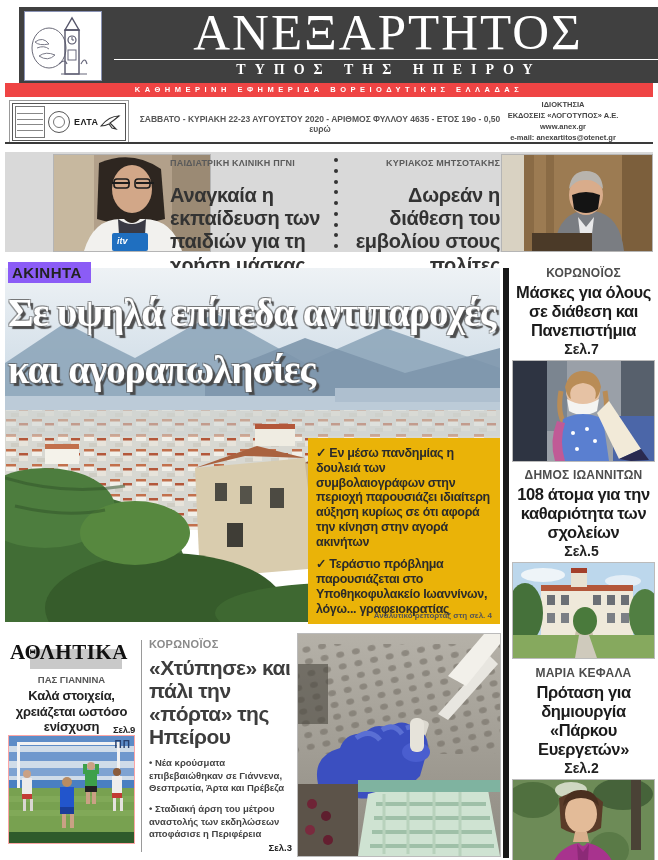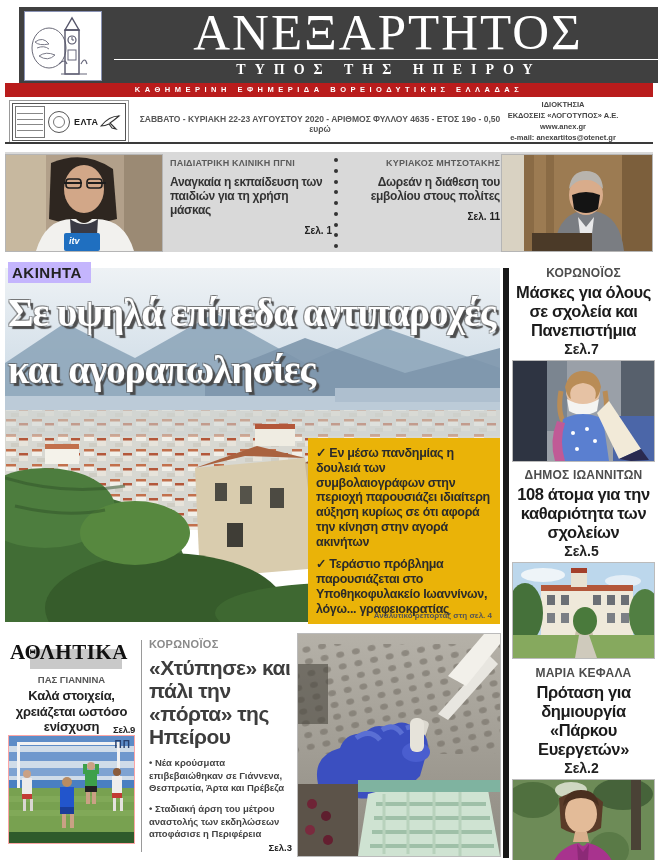--- a/index.html
+++ b/index.html
@@ -6,53 +6,53 @@
   .page{position:relative;width:658px;height:860px;background:#ffffff;overflow:hidden;
         font-family:"Liberation Sans",sans-serif;margin:0 auto;}
   
   .masthead{position:absolute;left:19px;top:7px;width:648px;height:76px;background:#404040;}
   .logo-box{position:absolute;left:5px;top:4px;width:76px;height:68px;background:#fff;border:1px solid #8a93b5;}
   .mast-title{position:absolute;left:95px;top:-4px;width:548px;text-align:center;color:#fff;
               font-family:"Liberation Serif",serif;font-size:51px;font-weight:400;letter-spacing:2px;white-space:nowrap;}
   .mast-rule{position:absolute;left:95px;top:52px;width:550px;height:1px;background:#fff;}
   .mast-sub{position:absolute;left:95px;top:55px;width:550px;text-align:center;color:#fff;
             font-family:"Liberation Serif",serif;font-size:14px;font-weight:700;letter-spacing:9px;white-space:nowrap;}
-  .gray-band{position:absolute;left:5px;top:83px;width:648px;height:14px;background:#b91c1c;
+  .gray-band{position:absolute;left:5px;top:83px;width:648px;height:14px;background:#ef4444;
              color:#fff;font-size:7.5px;font-weight:700;letter-spacing:4.5px;text-align:center;line-height:14px;white-space:nowrap;}
   
   .stamp{position:absolute;left:12px;top:103px;width:112px;height:36px;border:1px solid #555;background:#fff;
          display:flex;align-items:center;box-shadow:0 0 0 2px #fff,0 0 0 3px #999;}
   .stamp-lines{width:26px;height:28px;margin-left:2px;border:1px solid #777;display:flex;flex-direction:column;justify-content:space-evenly;padding:1px;}
   .stamp-lines i{display:block;height:1px;background:#888;}
   .stamp-circle{width:20px;height:20px;border:1px solid #555;border-radius:50%;margin-left:3px;position:relative;}
   .stamp-circle:after{content:"";position:absolute;left:4px;top:4px;width:10px;height:10px;border:1px solid #777;border-radius:50%;}
   .stamp-elta{font-size:9px;font-weight:700;color:#222;margin-left:4px;letter-spacing:.5px;}
   .dateline{position:absolute;left:135px;top:114px;width:370px;text-align:center;
             font-size:8.5px;font-weight:700;color:#555;}
   .publisher{position:absolute;right:10px;top:100px;width:170px;text-align:center;
              font-size:7.5px;font-weight:700;color:#444;line-height:1.45;}
   .top-rule{position:absolute;left:5px;top:142px;width:648px;height:2px;background:#3a3a3a;}
   
   .teaser-row{position:absolute;left:5px;top:152px;width:648px;height:100px;background:#d9d9d9;}
-  .tphoto{position:absolute;top:2px;height:96px;border:1px solid #b5b5b5;overflow:hidden;}
+  .tphoto{position:absolute;top:2px;height:96px;border:1px solid #b5b5b5;overflow:hidden;margin-left:48px;}
   .tphoto svg{display:block;width:100%;height:100%;}
   .tphoto-left{left:0px;width:156px;}
   .tphoto-right{right:0px;width:150px;}
   .teaser-text-left{position:absolute;left:165px;top:6px;width:162px;}
   .teaser-text-right{position:absolute;left:340px;top:6px;width:155px;text-align:right;}
   .kicker-sm{font-size:9px;font-weight:700;color:#5a5a5a;letter-spacing:.2px;}
-  .teaser-head{margin-top:8px;font-size:12px;font-weight:700;color:#333;line-height:1.16;letter-spacing:-.3px;}
+  .teaser-head{margin-top:16px;font-size:20px;font-weight:700;color:#333;line-height:1.16;letter-spacing:-.3px;}
   .teaser-page{margin-top:7px;text-align:right;font-size:10px;font-weight:700;color:#222;}
   .dots-divider{position:absolute;left:329px;top:6px;height:90px;display:flex;flex-direction:column;justify-content:space-between;}
   .dots-divider i{width:4px;height:4px;border-radius:50%;background:#333;}
   .mic-label{position:absolute;left:63px;top:81px;color:#fff;font-size:9px;font-weight:700;font-style:italic;}
   
   .lead-photo{position:absolute;left:5px;top:268px;width:495px;height:354px;overflow:hidden;}
   .lead-photo svg{display:block;width:100%;height:100%;}
-  .lead-kicker{position:absolute;left:8px;top:262px;background:#c4b5fd;padding:2px 9px 2px 4px;
+  .lead-kicker{position:absolute;left:8px;top:262px;background:#8b5cf6;padding:2px 9px 2px 4px;
                font-size:15px;font-weight:700;color:#222;letter-spacing:.5px;z-index:4;}
   .lead-headline{position:absolute;left:8px;top:284px;width:492px;z-index:3;
                  font-family:"Liberation Serif",serif;font-weight:700;font-size:39px;line-height:57px;color:#fff;
                  letter-spacing:-1px;
                  text-shadow:-1px -1px 0 rgba(90,90,90,.55),1px -1px 0 rgba(90,90,90,.55),
                              -1px 1px 0 rgba(90,90,90,.55),3px 3px 1px rgba(70,70,70,.95);}
   .lead-box{position:absolute;left:308px;top:438px;width:192px;height:186px;background:#eab308;z-index:4;
             padding:8px 8px 4px 8px;box-sizing:border-box;}
   .lead-bullet{font-size:12.5px;font-weight:700;color:#2b2b2b;line-height:1.18;letter-spacing:-.3px;margin-bottom:8px;}
   .lead-note{position:absolute;right:8px;bottom:4px;font-size:8px;font-weight:700;color:#555;}
@@ -243,21 +243,21 @@
   </div>
   <div class="lead-box">
     <div class="lead-bullet">✓ Εν μέσω πανδημίας η δουλειά των συμβολαιογράφων στην περιοχή παρουσιάζει ιδιαίτερη αύξηση κυρίως σε ότι αφορά την κίνηση στην αγορά ακινήτων</div>
     <div class="lead-bullet">✓ Τεράστιο πρόβλημα παρουσιάζεται στο Υποθηκοφυλακείο Ιωαννίνων, λόγω... γραφειοκρατίας</div>
     <div class="lead-note">Αναλυτικό ρεπορτάζ στη σελ. 4</div>
   </div>
   <div class="black-bar"></div>
 
   <div class="sb-story" style="top:266px;">
     <div class="sb-kicker">ΚΟΡΩΝΟΪΟΣ</div>
-    <div class="sb-head">Μάσκες για όλους σε σχολεία και Πανεπιστήμια</div>
+    <div class="sb-head">Μάσκες για όλους σε διάθεση και Πανεπιστήμια</div>
     <div class="sb-page">Σελ.7</div>
     <div class="sb-photo" style="height:100px;">
       <svg viewBox="0 0 141 100" preserveAspectRatio="none">
         <rect width="141" height="100" fill="#9aa0a8"></rect>
         <rect x="0" y="0" width="34" height="100" fill="#2e3442"></rect>
         <rect x="34" y="0" width="20" height="70" fill="#7b8590"></rect>
         <rect x="108" y="0" width="33" height="60" fill="#57606c"></rect>
         <rect x="100" y="55" width="41" height="45" fill="#4b66a8"></rect>
         <ellipse cx="70" cy="30" rx="17" ry="18" fill="#e6c2a4"></ellipse>
         <path d="M52 26 q4 -16 18 -16 q15 0 18 16 q-2 10 -6 12 q4 -14 -12 -16 q-16 2 -12 16 q-4 -2 -6 -12" fill="#b98c56"></path>

